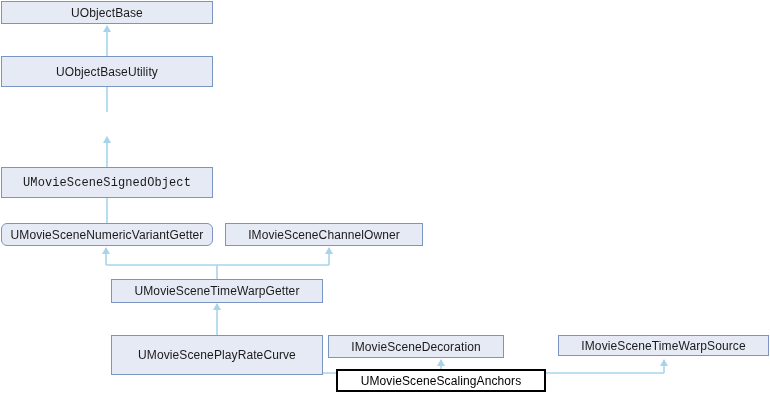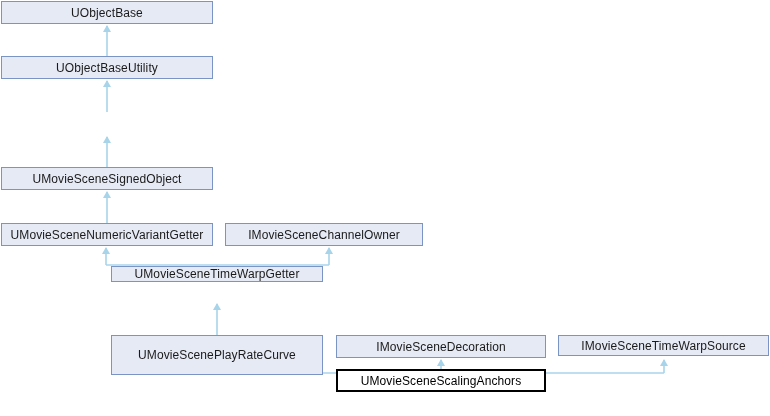--- a/index.html
+++ b/index.html
@@ -79,46 +79,46 @@
       <line x1="217" y1="373" x2="217" y2="360" marker-end="url(#arrowup)"></line>
       <line x1="441" y1="373" x2="441" y2="360" marker-end="url(#arrowup)"></line>
       <line x1="664" y1="373" x2="664" y2="360" marker-end="url(#arrowup)"></line>
     </g>
   </svg>
 
   <div class="node" style="left:1px; top:1px; width:212px; height:23px;">
     <span class="node-label">UObjectBase</span>
   </div>
 
-  <div class="node" style="left:1px; top:56px; width:212px; height:23px;">
+  <div class="node" style="left:1px; top:56px; width:212px; height:31px;">
     <span class="node-label">UObjectBaseUtility</span>
   </div>
 
 
-  <div class="node" style="left:1px; top:167px; width:212px; height:23px;">
+  <div class="node" style="left:1px; top:167px; width:212px; height:31px;font-family:Liberation Mono, monospace;">
     <span class="node-label">UMovieSceneSignedObject</span>
   </div>
 
-  <div class="node" style="left:1px; top:223px; width:212px; height:23px;">
+  <div class="node" style="left:1px; top:223px; width:212px; height:23px;border-radius:6px;">
     <span class="node-label">UMovieSceneNumericVariantGetter</span>
   </div>
 
   <div class="node" style="left:225px; top:223px; width:198px; height:23px;">
     <span class="node-label">IMovieSceneChannelOwner</span>
   </div>
 
-  <div class="node" style="left:111px; top:266px; width:212px; height:16px;">
+  <div class="node" style="left:111px; top:279px; width:212px; height:24px;">
     <span class="node-label">UMovieSceneTimeWarpGetter</span>
   </div>
 
   <div class="node" style="left:111px; top:335px; width:212px; height:40px;">
     <span class="node-label">UMovieScenePlayRateCurve</span>
   </div>
 
-  <div class="node" style="left:336px; top:335px; width:210px; height:23px;">
+  <div class="node" style="left:328px; top:335px; width:176px; height:23px;">
     <span class="node-label">IMovieSceneDecoration</span>
   </div>
 
   <div class="node" style="left:558px; top:335px; width:211px; height:21px;text-align:center;">
     <span class="node-label">IMovieSceneTimeWarpSource</span>
   </div>
 
   <div class="node highlight" style="left:336px; top:369px; width:210px; height:23px;">
     <span class="node-label">UMovieSceneScalingAnchors</span>
   </div>

